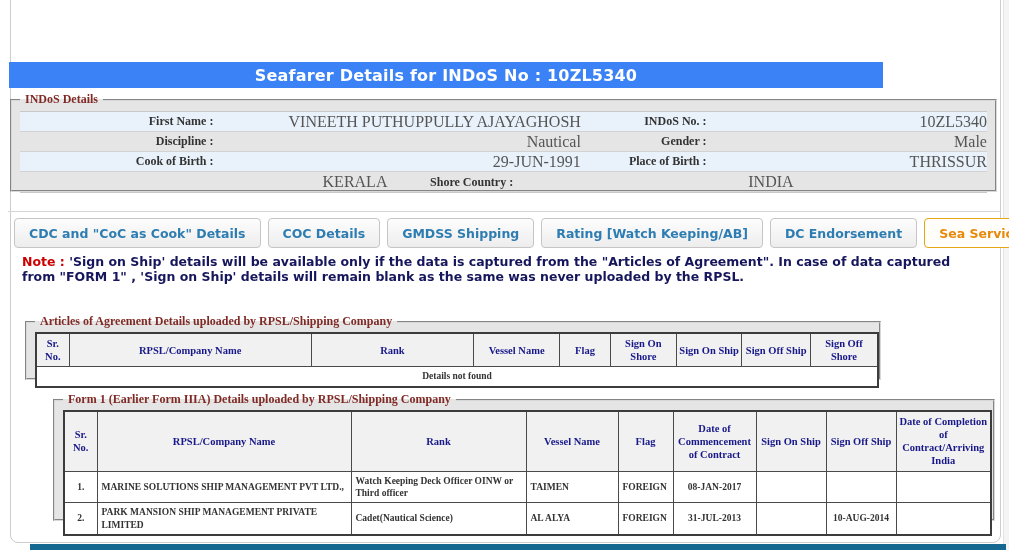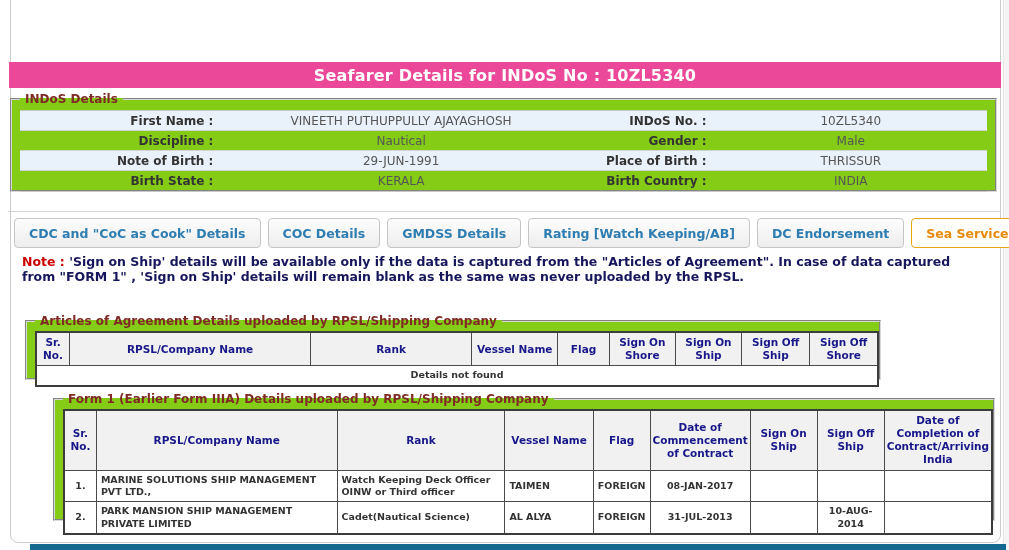--- a/index.html
+++ b/index.html
@@ -6,34 +6,34 @@
   html,body { width:1009px; height:550px; background:#ffffff;
     font-family:"DejaVu Sans","Liberation Sans",sans-serif; }
   body { position:relative; overflow:hidden; }
 
   .page-frame { position:absolute; left:10px; top:-12px; width:991px; height:555px;
     border:1px solid #cccccc; border-radius:8px; pointer-events:none; }
 
   .right-strip { position:absolute; right:0; top:0; width:6px; height:550px;
     background:#f4f4f4; border-left:1px solid #e3e3e3; }
 
-  .title-bar { position:absolute; left:9px; top:62px; width:992px; height:26px;
-    background:#ec4899; color:#ffffff; font-weight:bold; font-size:16px;
+  .title-bar { position:absolute; left:9px; top:62px; width:874px; height:26px;
+    background:#3b82f6; color:#ffffff; font-weight:bold; font-size:16px;
     display:flex; align-items:center; justify-content:center; letter-spacing:0.2px; }
 
-  fieldset { position:absolute; border:2px groove #d8d8d8; background:#84cc16; }
+  fieldset { position:absolute; border:2px groove #d8d8d8; background:#e5e5e5;font-family:Liberation Serif, serif; }
   legend { color:#7f2a25; font-weight:bold; font-size:12px; margin-left:8px; padding:0 5px; }
 
   .indos-fieldset { left:10px; top:92px; width:987px; height:100px; }
   .indos-grid { margin:4px 8px 0 8px; border-top:1px solid #c8c8c8; border-bottom:1px solid #c8c8c8; }
   .indos-row { display:flex; align-items:center; height:20px; border-bottom:1px solid #d2d2d2; }
   .indos-row:last-child { border-bottom:none; }
   .indos-row.stripe { background:#e9f2fb; }
   .ind-label { font-weight:bold; color:#333333; font-size:12px; text-align:right; }
-  .ind-value { color:#555555; font-size:12px; text-align:center; padding-left:8px; }
+  .ind-value { color:#555555; font-size:16px; text-align:right; padding-left:8px; }
   .l-label { width:20%; } .l-value { width:38%; } .r-label { width:13%; } .r-value { width:29%; }
 
   .rule { position:absolute; left:8px; top:211px; width:993px; height:1px; background:#d5d5d5; }
 
   .tabs { position:absolute; left:14px; top:218px; height:30px; display:flex; gap:7px; }
   .tab { height:30px; display:flex; align-items:center; padding:0 14px;
     border:1px solid #c5c5c5; border-radius:4px;
     background:linear-gradient(#fdfdfd,#ededed);
     color:#2e7db2; font-weight:bold; font-size:12.5px; cursor:pointer; white-space:nowrap; }
   .tab.active { border-color:#e7a614; background:#fffefb; color:#e8890c; }
@@ -75,40 +75,39 @@
       <span class="ind-label r-label">INDoS No. :</span>
       <span class="ind-value r-value">10ZL5340</span>
     </div>
     <div class="indos-row">
       <span class="ind-label l-label">Discipline :</span>
       <span class="ind-value l-value">Nautical</span>
       <span class="ind-label r-label">Gender :</span>
       <span class="ind-value r-value">Male</span>
     </div>
     <div class="indos-row stripe">
-      <span class="ind-label l-label">Note of Birth :</span>
+      <span class="ind-label l-label">Cook of Birth :</span>
       <span class="ind-value l-value">29-JUN-1991</span>
       <span class="ind-label r-label">Place of Birth :</span>
       <span class="ind-value r-value">THRISSUR</span>
     </div>
     <div class="indos-row">
-      <span class="ind-label l-label">Birth State :</span>
       <span class="ind-value l-value">KERALA</span>
-      <span class="ind-label r-label">Birth Country :</span>
+      <span class="ind-label r-label">Shore Country :</span>
       <span class="ind-value r-value">INDIA</span>
     </div>
   </div>
 </fieldset>
 
 <div class="rule"></div>
 
 <div class="tabs">
   <div class="tab">CDC and "CoC as Cook" Details</div>
   <div class="tab">COC Details</div>
-  <div class="tab">GMDSS Details</div>
+  <div class="tab">GMDSS Shipping</div>
   <div class="tab">Rating [Watch Keeping/AB]</div>
   <div class="tab">DC Endorsement</div>
   <div class="tab active">Sea Service Details</div>
 
 </div>
 
 <div class="note">
   <span class="note-prefix">Note :</span><span> 'Sign on Ship' details will be available only if the data is captured from the "Articles of Agreement". In case of data captured from "FORM 1" , 'Sign on Ship' details will remain blank as the same was never uploaded by the RPSL.</span>
 </div>
 

